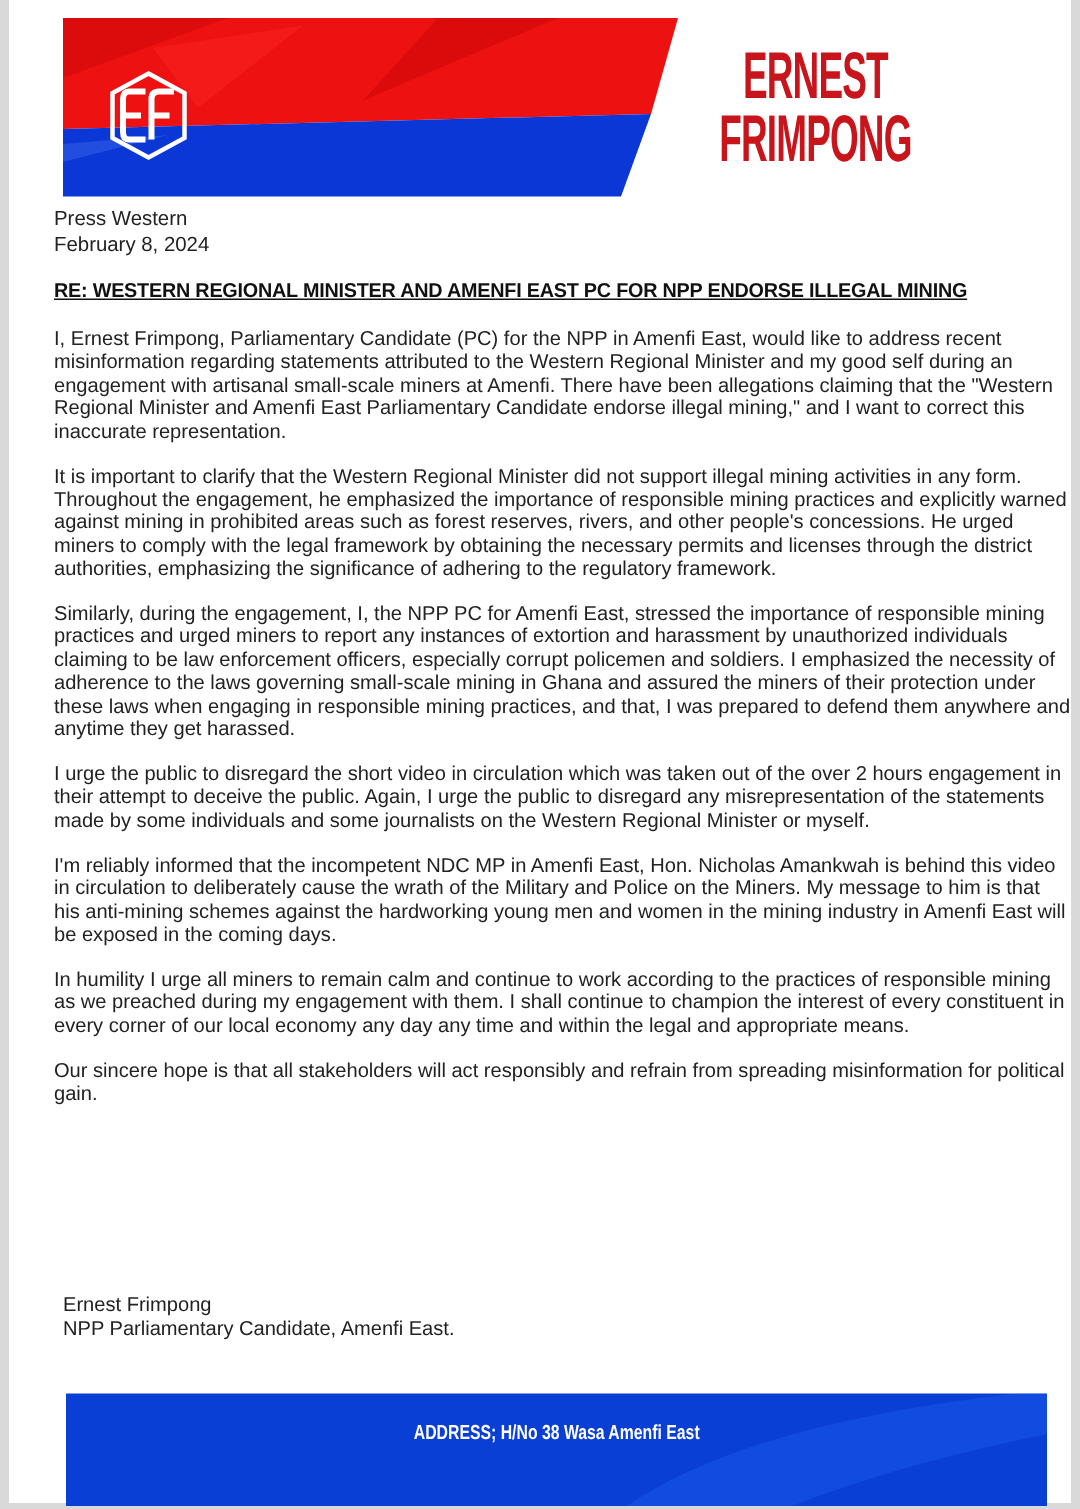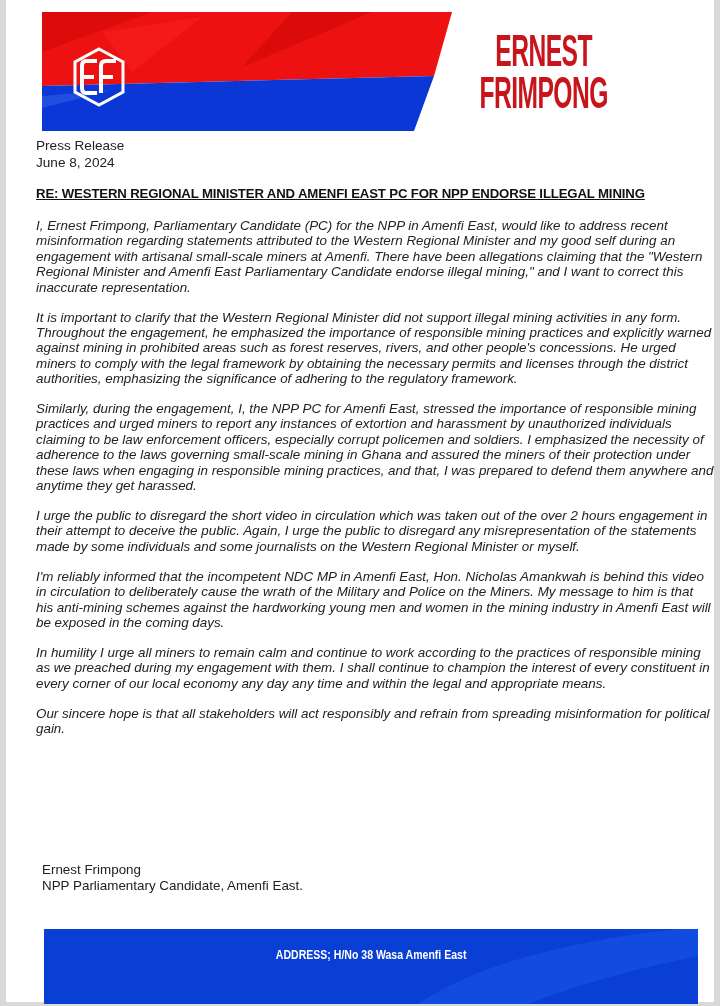--- a/index.html
+++ b/index.html
@@ -34,21 +34,21 @@
   .headline {
     position:absolute; left:30px; top:186px; width:680px;
     font-size:13.4px; font-weight:bold; text-decoration:underline;
     color:#111; white-space:nowrap; letter-spacing:-0.15px;
     transform:scaleX(0.985); transform-origin:left top;
   }
   .body {
     position:absolute; left:30px; top:218px; width:678px;
     font-size:13.4px; line-height:15.4px; color:#222;
   }
-  .body p { margin:0 0 14.5px 0;font-style:italic; }
+  .body p { margin:0 0 14.5px 0; }
   .signoff {
     position:absolute; left:36px; top:862px;
     font-size:13.4px; line-height:15.5px; color:#222;
   }
   .footer {
     position:absolute; left:38px; top:915px; width:654px; height:75px;
     background:#0a3fd6; overflow:hidden;margin-top:14px;
   }
   .footer .swoosh {
     position:absolute; right:-40px; top:0; width:360px; height:75px;
@@ -84,22 +84,22 @@
       <path d="M29,46 L29,19 Q29,14 34,14 L44,14 M29,30 L41,30" fill="none" stroke="#ffffff" stroke-width="4"></path>
     </svg>
   </div>
 
   <div class="brand">
     <div>ERNEST</div>
     <div>FRIMPONG</div>
   </div>
 
   <div class="meta">
-    <div>Press Release</div>
-    <div>June 8, 2024</div>
+    <div>Press Western</div>
+    <div>February 8, 2024</div>
   </div>
 
   <div class="headline">RE: WESTERN REGIONAL MINISTER AND AMENFI EAST PC FOR NPP ENDORSE ILLEGAL MINING</div>
 
   <div class="body">
     <p>I, Ernest Frimpong, Parliamentary Candidate (PC) for the NPP in Amenfi East, would like to address recent misinformation regarding statements attributed to the Western Regional Minister and my good self during an engagement with artisanal small-scale miners at Amenfi. There have been allegations claiming that the "Western Regional Minister and Amenfi East Parliamentary Candidate endorse illegal mining," and I want to correct this inaccurate representation.</p>
     <p>It is important to clarify that the Western Regional Minister did not support illegal mining activities in any form. Throughout the engagement, he emphasized the importance of responsible mining practices and explicitly warned against mining in prohibited areas such as forest reserves, rivers, and other people's concessions. He urged miners to comply with the legal framework by obtaining the necessary permits and licenses through the district authorities, emphasizing the significance of adhering to the regulatory framework.</p>
     <p>Similarly, during the engagement, I, the NPP PC for Amenfi East, stressed the importance of responsible mining practices and urged miners to report any instances of extortion and harassment by unauthorized individuals claiming to be law enforcement officers, especially corrupt policemen and soldiers. I emphasized the necessity of adherence to the laws governing small-scale mining in Ghana and assured the miners of their protection under these laws when engaging in responsible mining practices, and that, I was prepared to defend them anywhere and anytime they get harassed.</p>
     <p>I urge the public to disregard the short video in circulation which was taken out of the over 2 hours engagement in their attempt to deceive the public. Again, I urge the public to disregard any misrepresentation of the statements made by some individuals and some journalists on the Western Regional Minister or myself.</p>
     <p>I'm reliably informed that the incompetent NDC MP in Amenfi East, Hon. Nicholas Amankwah is behind this video in circulation to deliberately cause the wrath of the Military and Police on the Miners. My message to him is that his anti-mining schemes against the hardworking young men and women in the mining industry in Amenfi East will be exposed in the coming days.</p>

